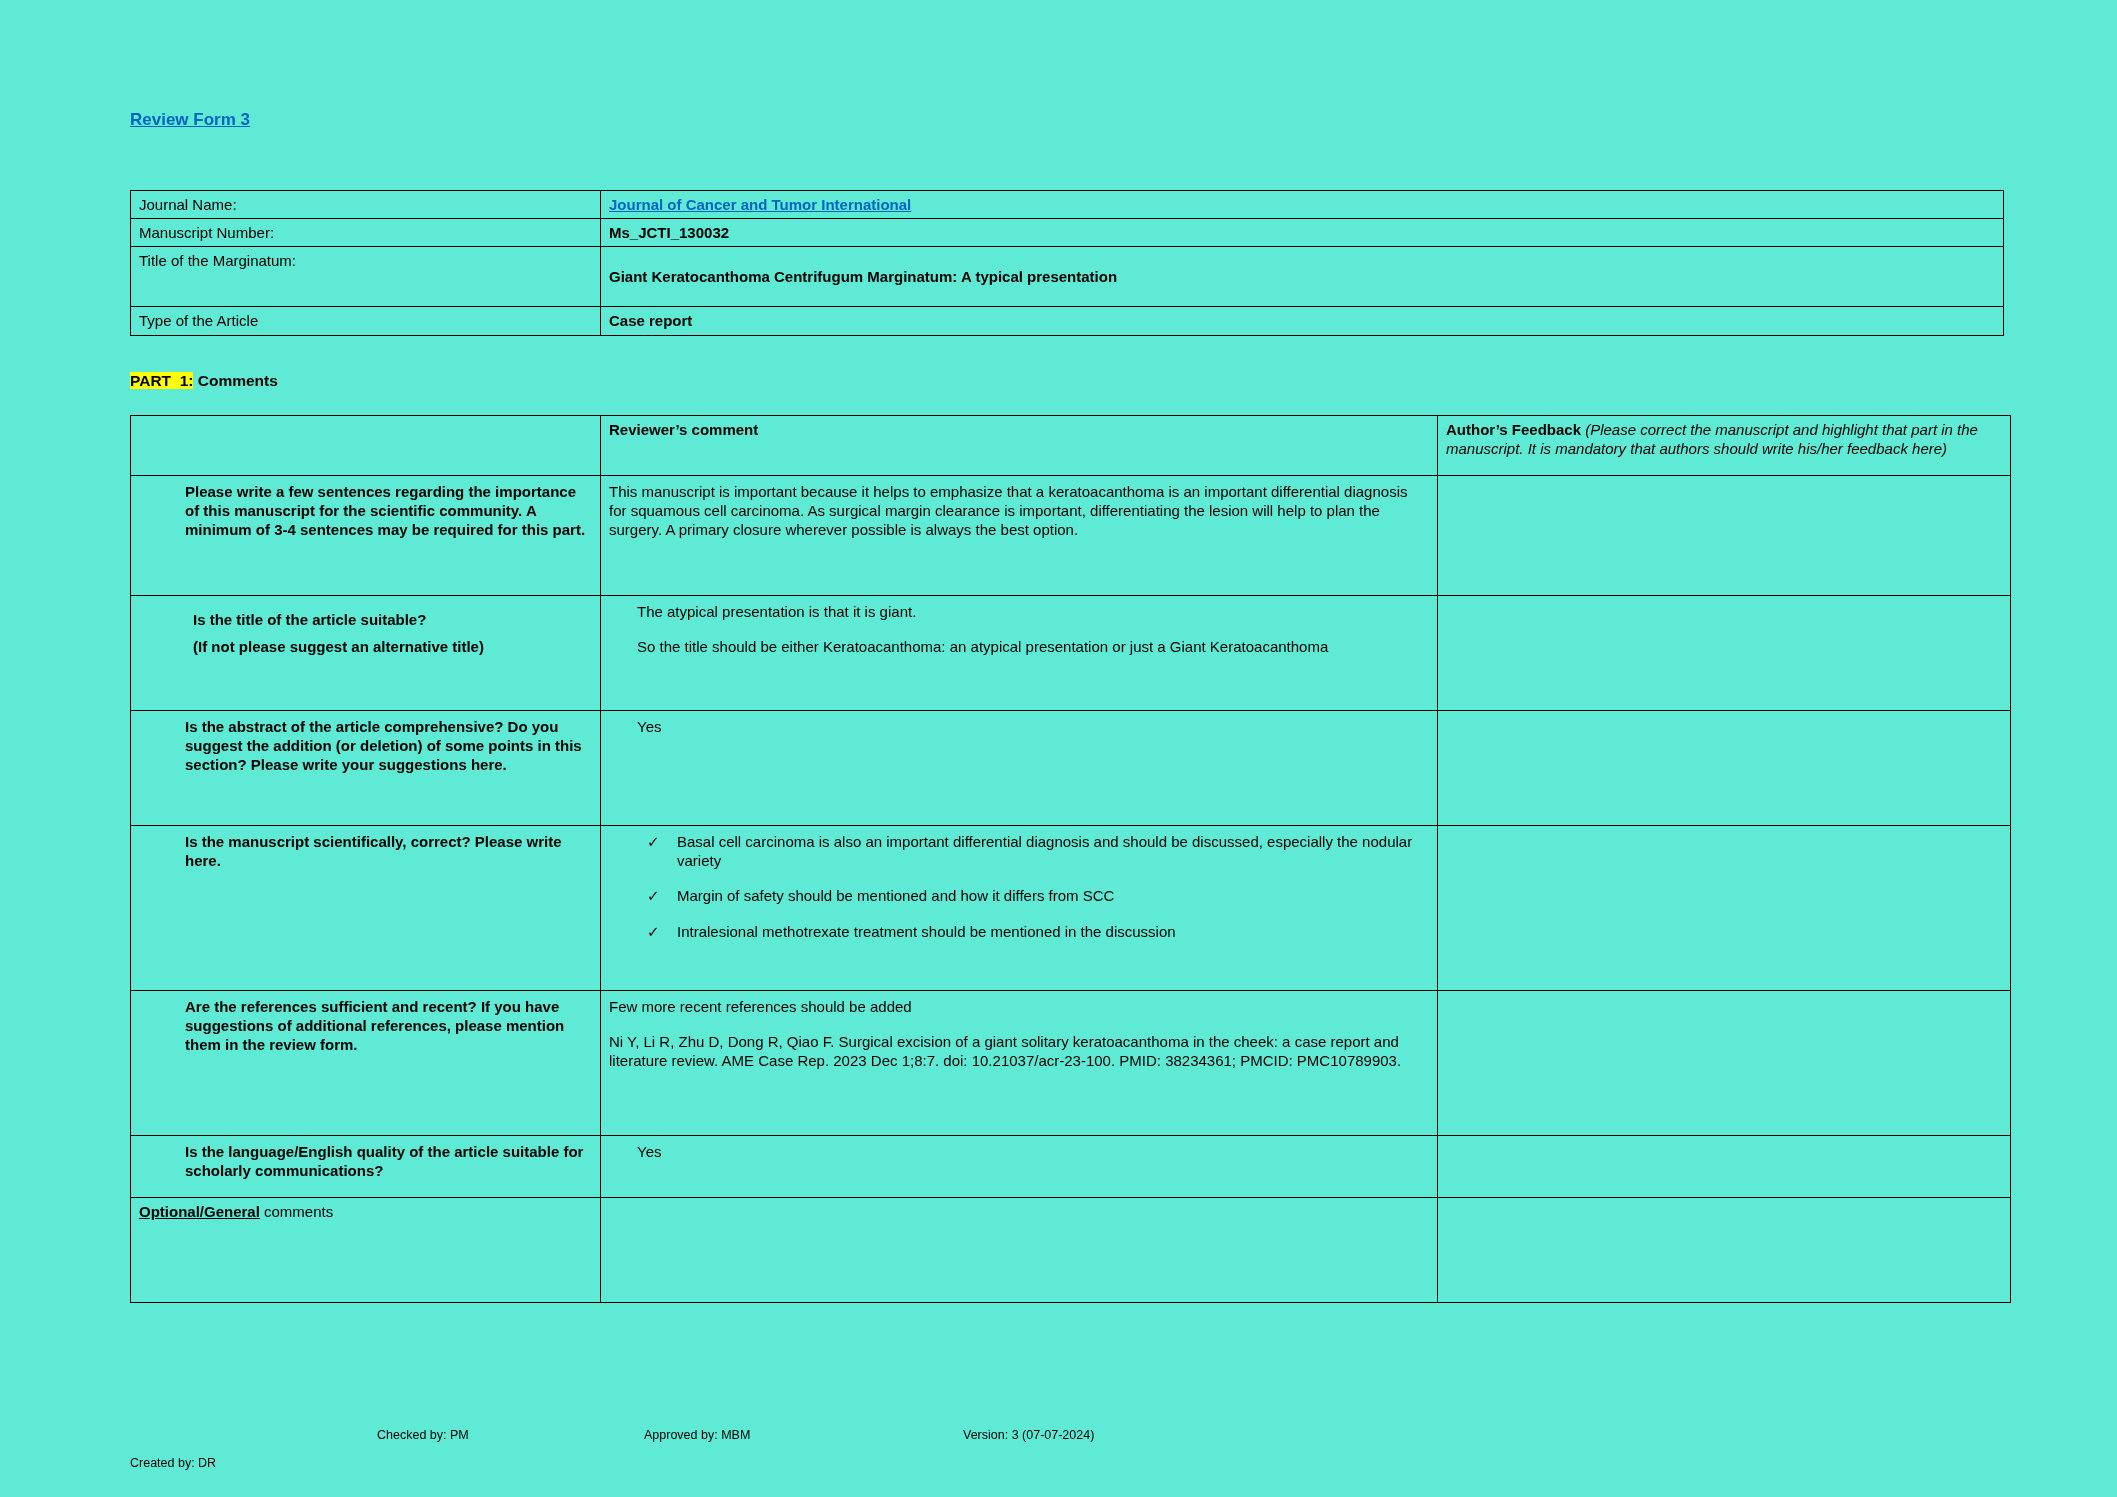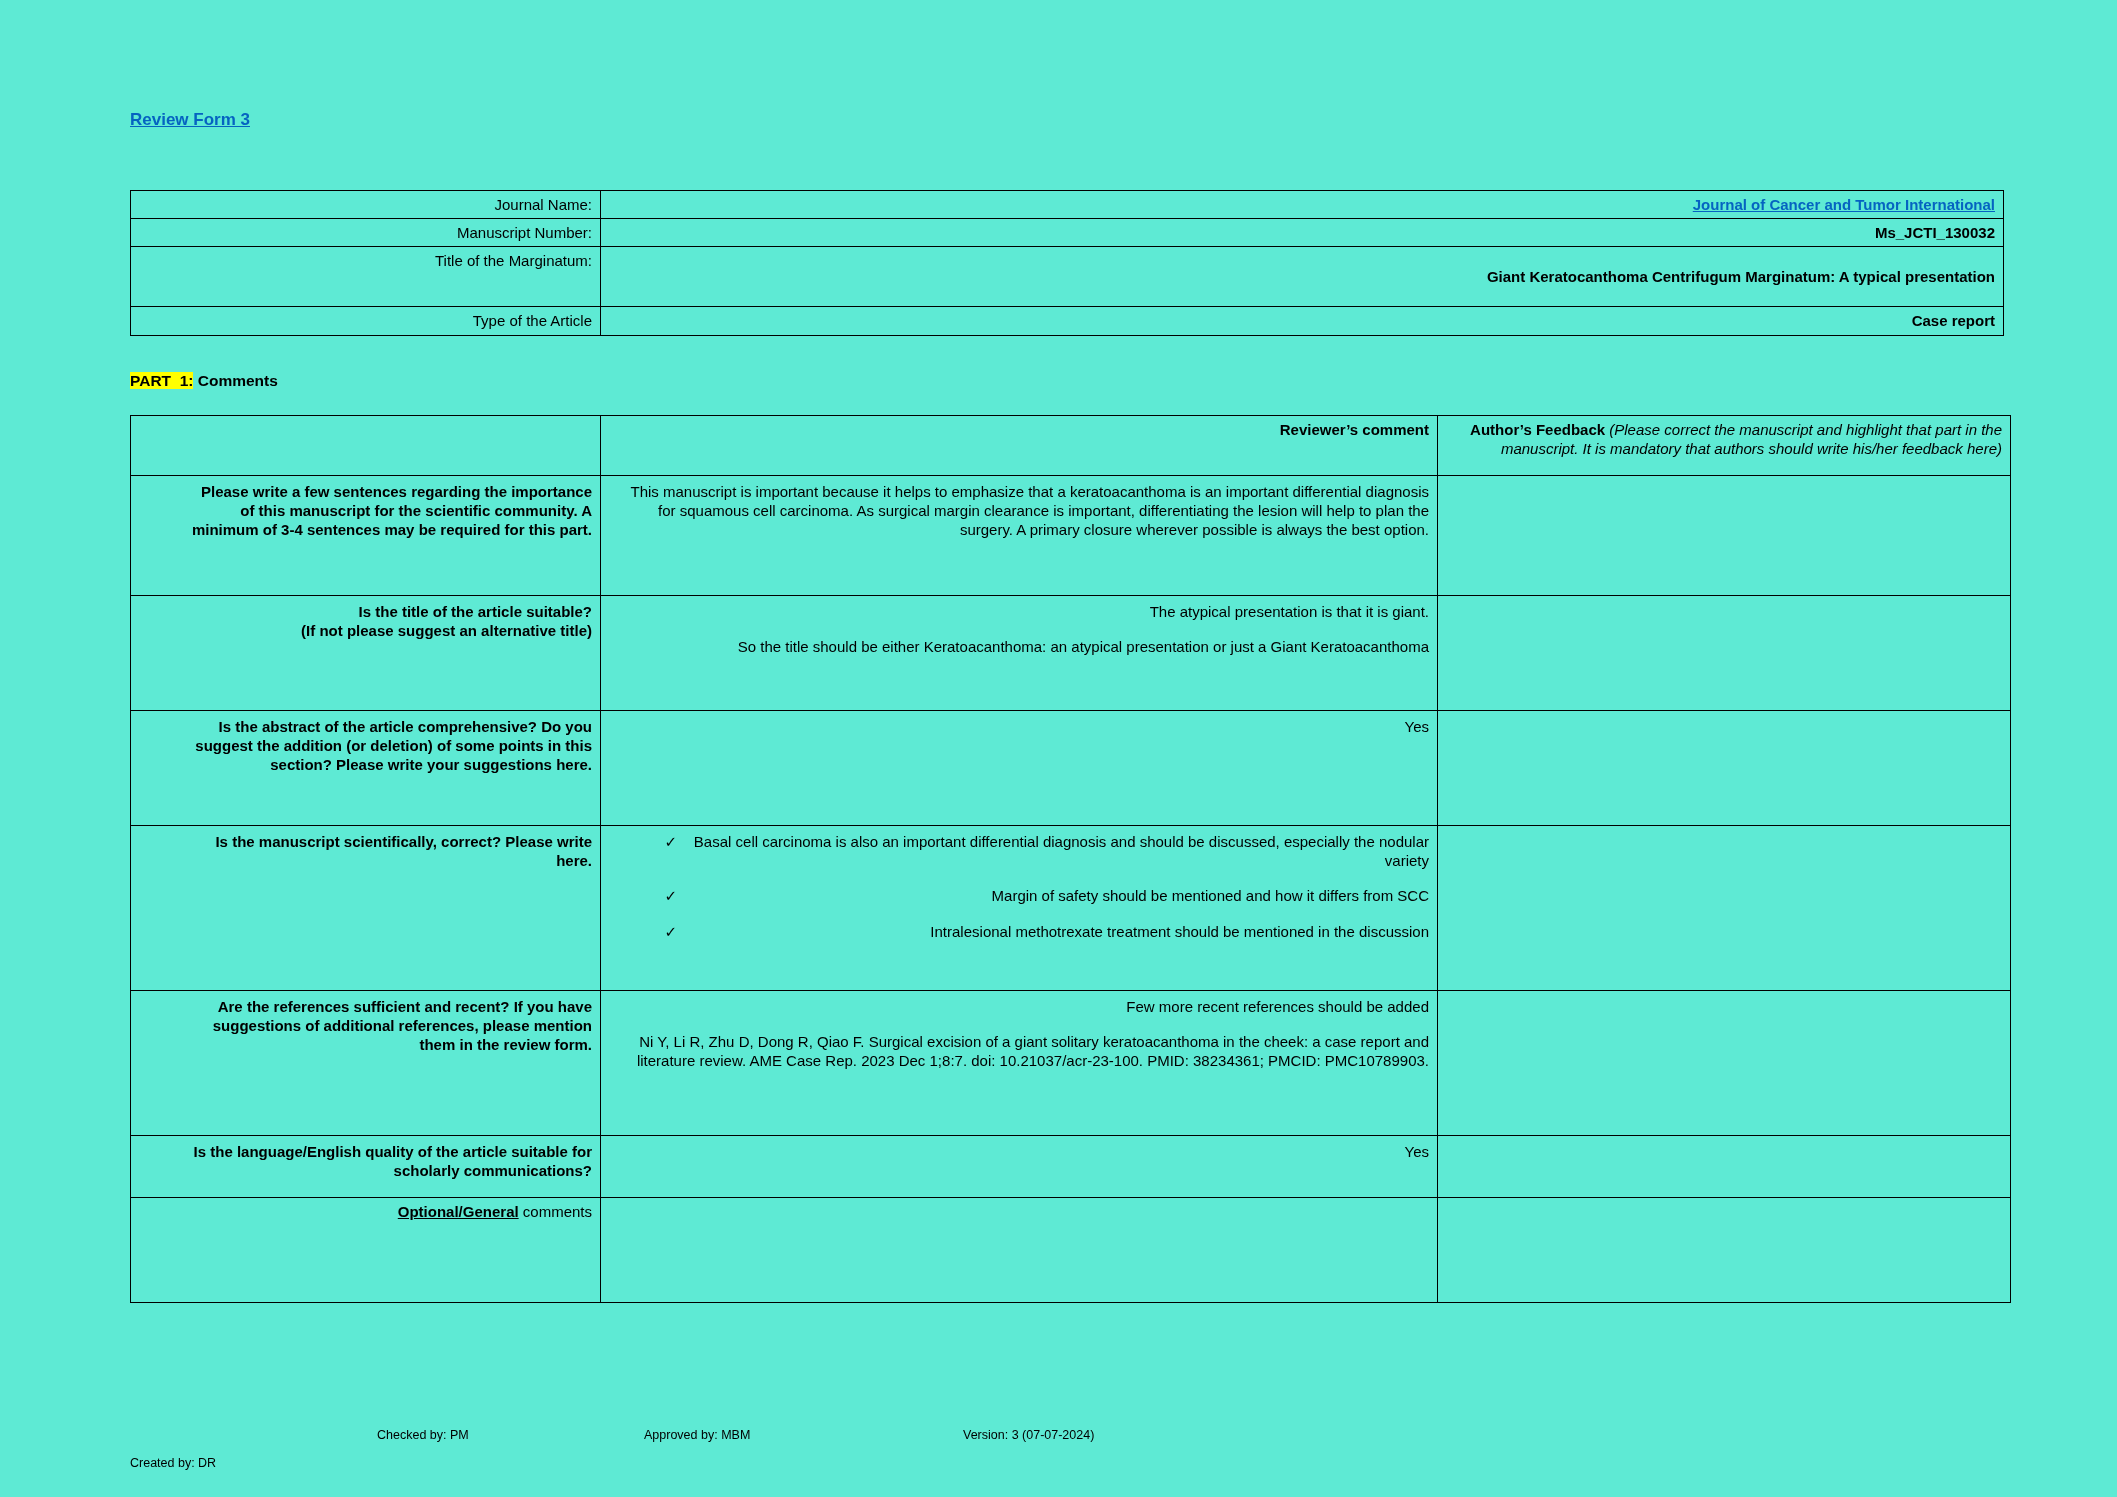--- a/index.html
+++ b/index.html
@@ -19,42 +19,42 @@
     left: 130px;
     top: 110px;
     margin: 0;
     font-size: 17px;
     font-weight: bold;
     color: #0563C1;
     text-decoration: underline;
   }
 
   
-  table { border-collapse: collapse; table-layout: fixed; text-align: right; }
+  table { border-collapse: collapse; table-layout: fixed; }
   td { border: 1px solid #000; vertical-align: top; font-size: 15px; line-height: 1.28; padding: 4px 8px; }
 
   .meta-table { position: absolute; left: 130px; top: 190px; width: 1874px; }
   .meta-table .c1 { width: 470px; }
   .meta-table .val { font-weight: bold; }
   .meta-table .title-val { vertical-align: middle; }
   .journal-link { color: #0563C1; font-weight: bold; text-decoration: underline; cursor: pointer; }
 
   
   .part1-line { position: absolute; left: 130px; top: 372px; font-size: 15.5px; font-weight: bold; }
   .hl { background: #FFFF00; white-space: pre; }
 
   
   .comments-table { position: absolute; left: 130px; top: 415px; width: 1880px; }
   .comments-table .cc1 { width: 470px; }
   .comments-table .cc2 { width: 837px; }
   .comments-table .cc3 { width: 573px; }
   .bold { font-weight: bold; }
   .italic { font-style: italic; }
   .q { font-weight: bold; padding-left: 54px; padding-top: 6px; }
-  .q .qline { margin: 0; }
+  .q .qline { margin: 8px; }
   td.plain-label { font-weight: normal; padding-left: 8px; }
   .u { text-decoration: underline; font-weight: bold; }
   .comment-cell { padding-top: 6px; }
   .ind { padding-left: 28px; }
   .p-gap { margin-top: 16px; }
   .check-item { display: flex; margin: 0 0 16px 38px; }
   .check-item .tick { flex: 0 0 30px; }
   .check-item .check-text { flex: 1; }
 
   

